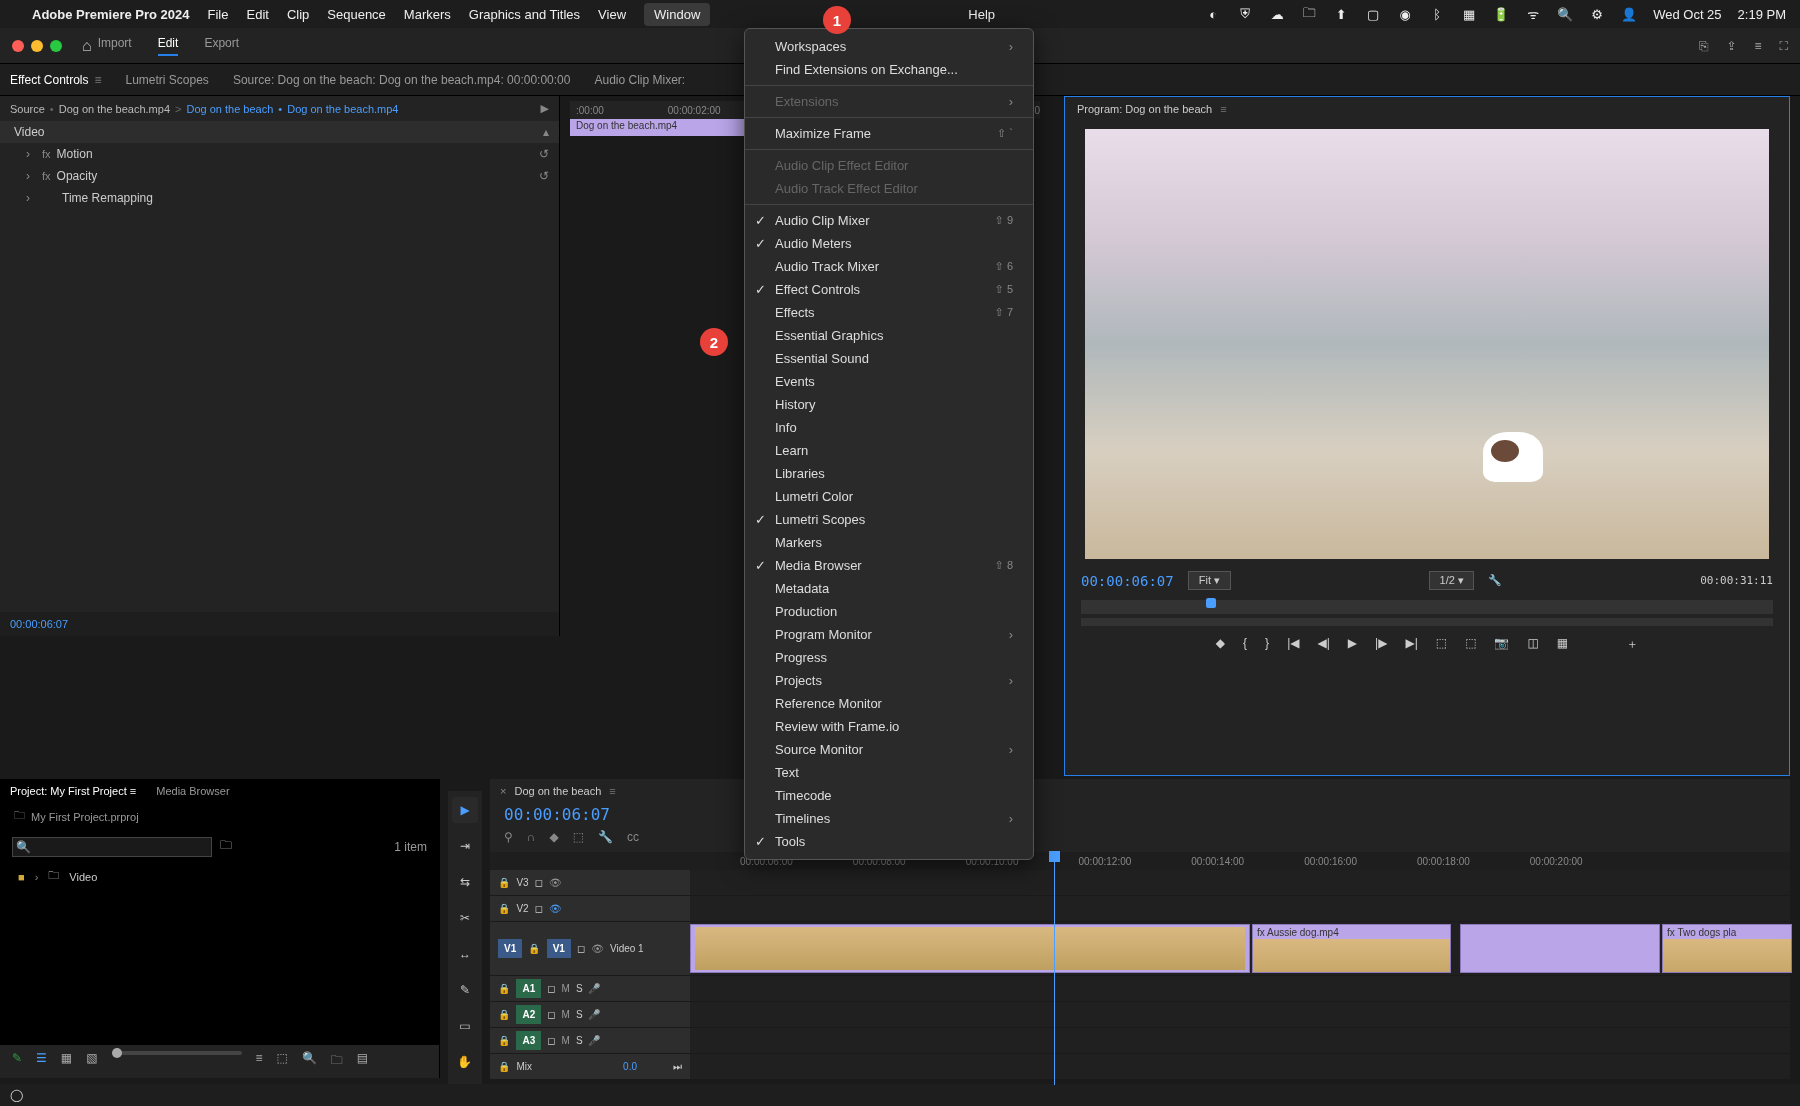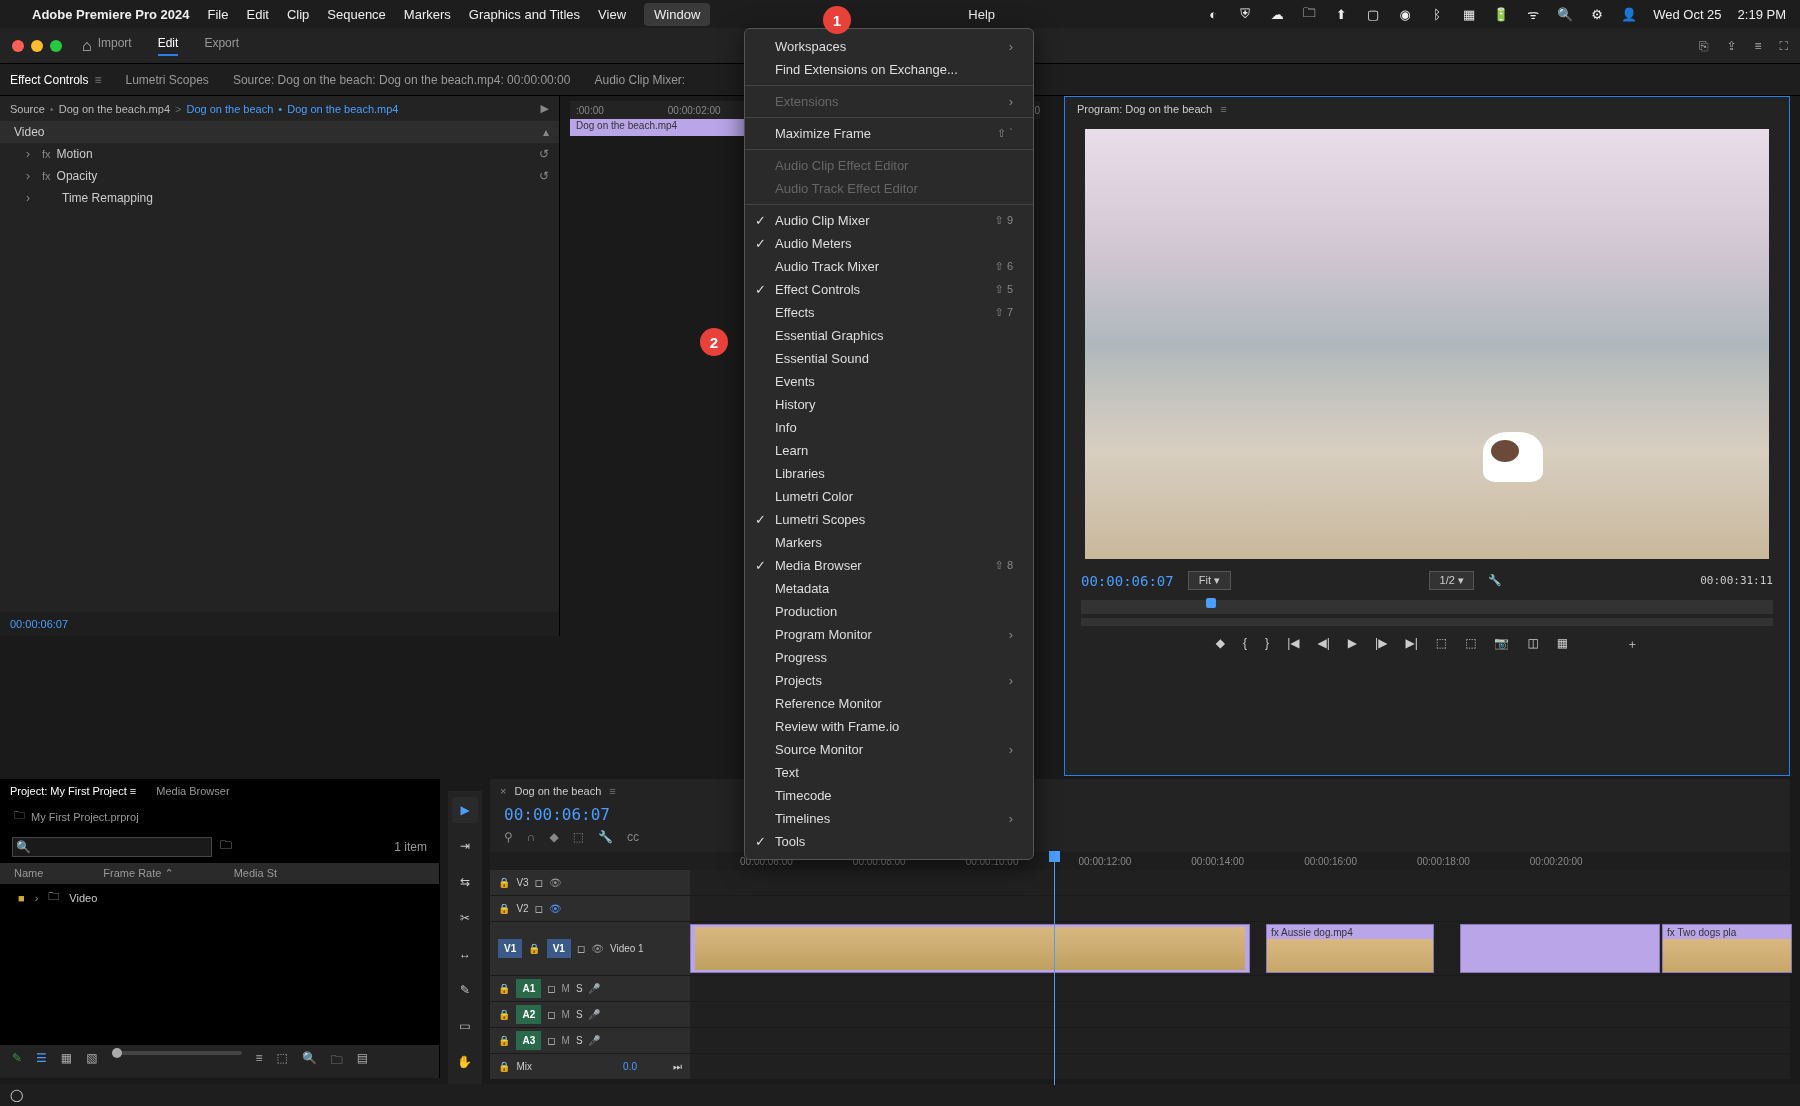--- a/index.html
+++ b/index.html
@@ -408,25 +408,20 @@
       <span>My First Project.prproj</span>
     </div>
     <div class="project-search">
       <div style="position:relative">
         <span style="position:absolute;left:4px;top:3px;color:#888">🔍</span>
         <input style="padding-left: 20px;">
       </div>
       <span>🗀</span>
       <span class="count">1 item</span>
     </div>
-    <div class="project-cols">
-      <span>Name</span>
-      <span><span>Frame Rate</span> ⌃</span>
-      <span>Media St</span>
-    </div>
     <div class="project-row">
       <span style="color:#d4a93a">■</span>
       <span style="color:#888">›</span>
       <span>🗀</span>
       <span>Video</span>
     </div>
     <div class="project-bottom">
       <span style="color:#2ea043">✎</span>
       <span style="color:#4a9eff">☰</span>
       <span>▦</span>
@@ -506,21 +501,21 @@
           <span class="lock-ic">🔒</span>
           <span class="lbl">V1</span>
           <span>◻</span>
             <span class="sync-ic">👁</span>
           <span style="margin-left:0">Video 1</span>
         </div>
         <div class="track-content">
           <div class="clip" style="left:0;width:560px">
               <div class="clip-thumb"></div>
             </div>
-          <div class="clip" style="left:576px;width:168px"><span>fx</span> <span>Aussie dog.mp4</span><div class="clip-thumb" style="position:absolute;top:14px;left:0;right:0;bottom:0"></div></div>
+          <div class="clip" style="left:562px;width:199px"><span>fx</span> <span>Aussie dog.mp4</span><div class="clip-thumb" style="position:absolute;top:14px;left:0;right:0;bottom:0"></div></div>
           <div class="clip" style="left:770px;width:200px;background:#b9a5e8"></div>
           <div class="clip" style="left:972px;width:130px"><span>fx</span> <span>Two dogs pla</span><div class="clip-thumb" style="position:absolute;top:14px;left:0;right:0;bottom:0"></div></div>
         </div>
       </div>
       <div class="track">
         <div class="track-head audio">
             <span class="lock-ic">🔒</span>
             <span class="lbl">A1</span>
             <span>◻</span>
             <span class="mute-ic">M</span>

